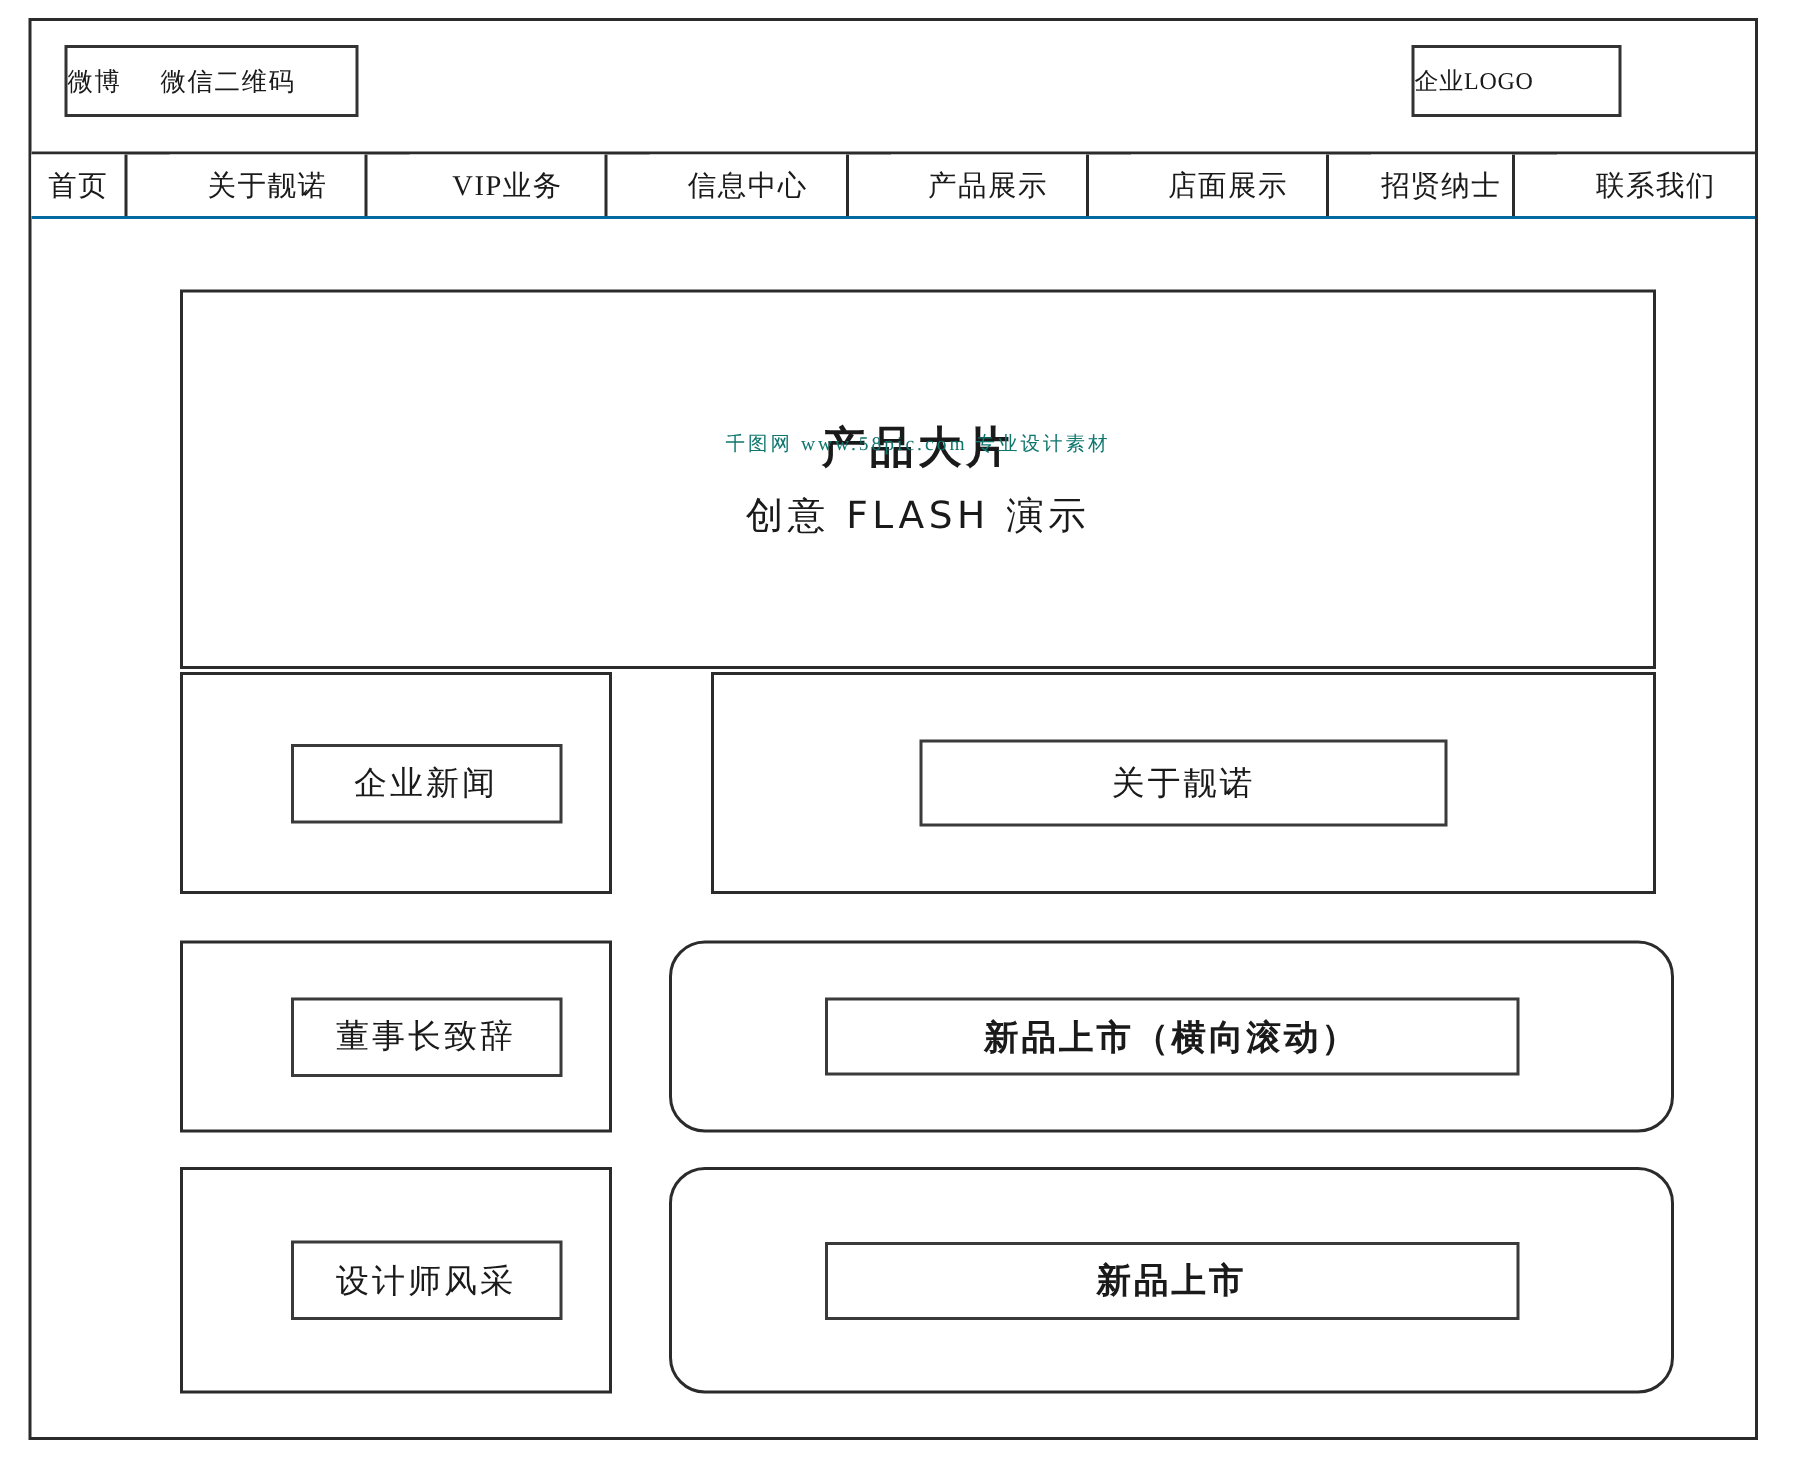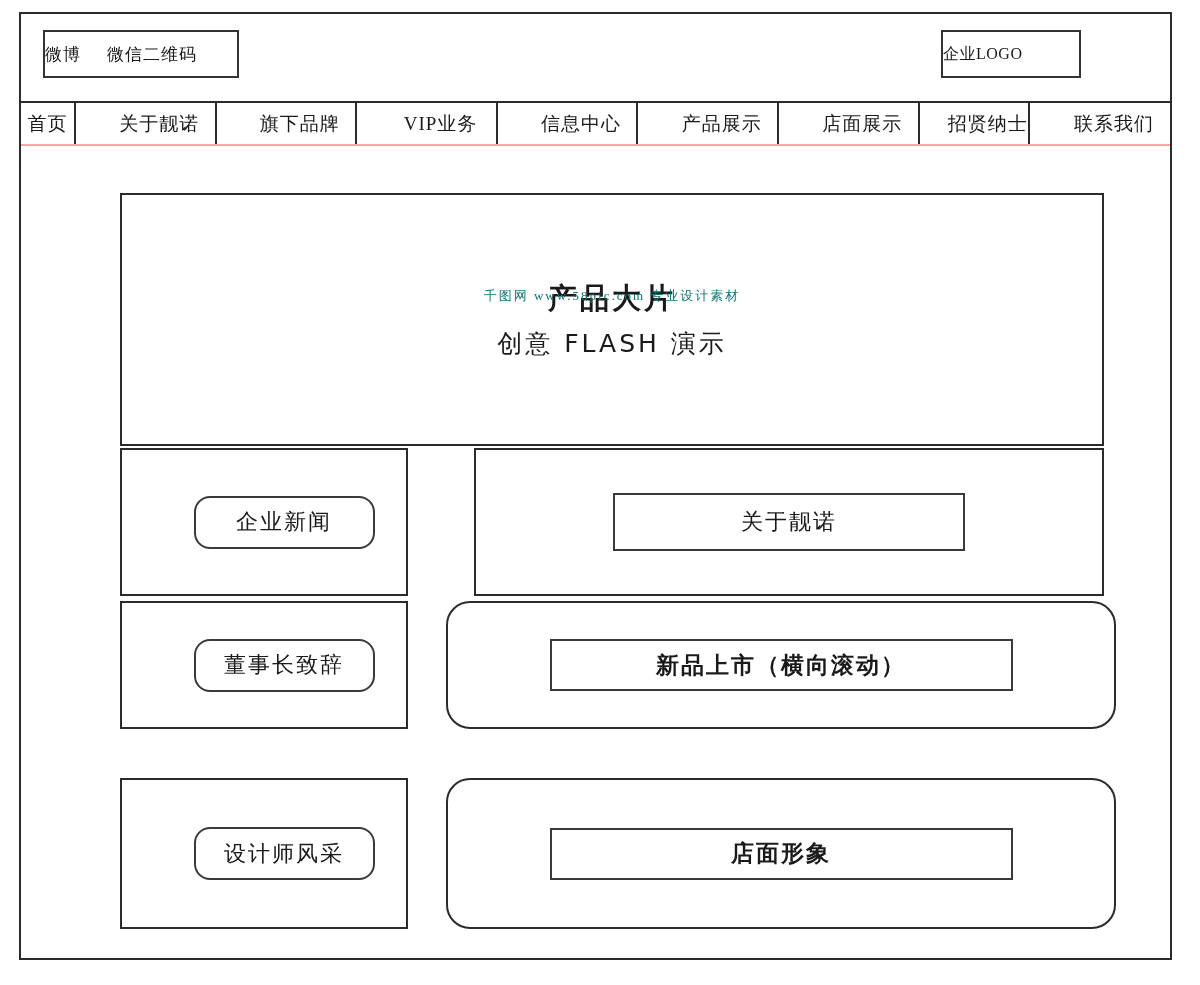--- a/index.html
+++ b/index.html
@@ -74,21 +74,21 @@
 
   
   .nav-bar {
     position: absolute;
     left: 0;
     top: 87px;
     width: 100%;
     height: 45px;
     display: flex;
     border-top: 2px solid #2b2b2b;
-    border-bottom: 2px solid #fca5a5;
+    border-bottom: 2px solid #0369a1;
     box-sizing: border-box;
     background: #fff;
     gap: 28px;
   }
   .nav-item {
     height: 100%;
     display: flex;
     align-items: center;
     justify-content: center;
     border-right: 2px solid #2b2b2b;
@@ -149,21 +149,21 @@
     top: 434px;
     width: 984px;
     height: 473px;
   }
   .row {
     position: absolute;
     left: 0;
     width: 100%;
   }
   .row-1 { top: 0px;   height: 148px; }
-  .row-2 { top: 153px; height: 128px; text-align: center; }
+  .row-2 { top: 179px; height: 128px; text-align: center; }
   .row-3 { top: 330px; height: 151px; }
 
   .panel {
     position: absolute;
     border: 2px solid #2b2b2b;
     box-sizing: border-box;
     display: flex;
     align-items: center;
     justify-content: center;
     background: #fff;
@@ -194,21 +194,20 @@
     justify-content: center;
     background: #fff;
     font-size: 22px;
     letter-spacing: 2px;
     white-space: nowrap;
   }
   .inner-label.small {
     width: 181px;
     height: 53px;
     margin-left: 40px;
-    border-radius: 16px;
   }
   .inner-label.medium {
     width: 352px;
     height: 58px;
   }
   .inner-label.wide {
     width: 463px;
     height: 52px;
   }
   .inner-label.bold {
@@ -230,21 +229,20 @@
 
     <div class="logo-box">
       <span>企业LOGO</span>
     </div>
 
   </div>
 
   <div class="nav-bar">
     <div class="nav-item w-narrow">首页</div>
     <div class="nav-item w-std">关于靓诺</div>
-    <div class="nav-item w-std">旗下品牌</div>
     <div class="nav-item w-std">VIP业务</div>
     <div class="nav-item w-std">信息中心</div>
     <div class="nav-item w-std">产品展示</div>
     <div class="nav-item w-std">店面展示</div>
     <div class="nav-item w-wide">招贤纳士</div>
     <div class="nav-item w-std">联系我们</div>
   </div>
 
   <div class="hero">
     <div class="hero-watermark">千图网 www.58pic.com 专业设计素材</div>
@@ -270,19 +268,19 @@
       <div class="panel right-round">
         <div class="inner-label wide bold">新品上市（横向滚动）</div>
       </div>
     </div>
 
     <div class="row row-3">
       <div class="panel left">
         <div class="inner-label small">设计师风采</div>
       </div>
       <div class="panel right-round">
-        <div class="inner-label wide bold">店面形象</div>
+        <div class="inner-label wide bold">新品上市</div>
       </div>
     </div>
 
   </div>
 
 </div>
 
 </body></html>

